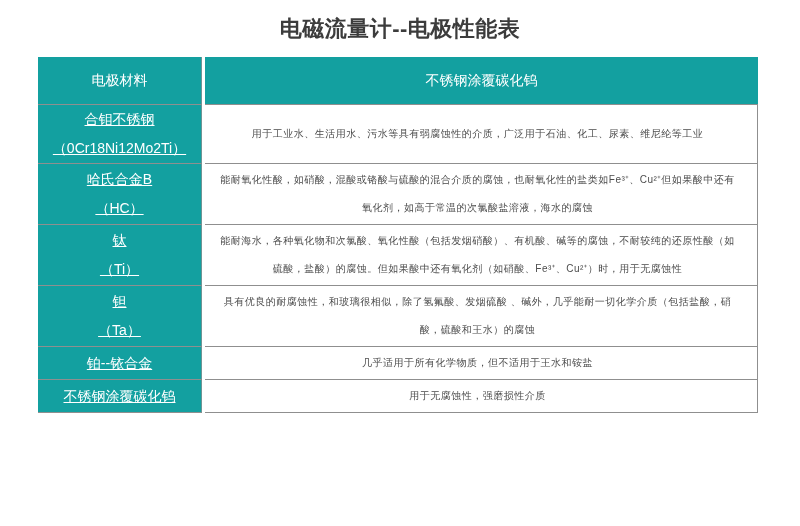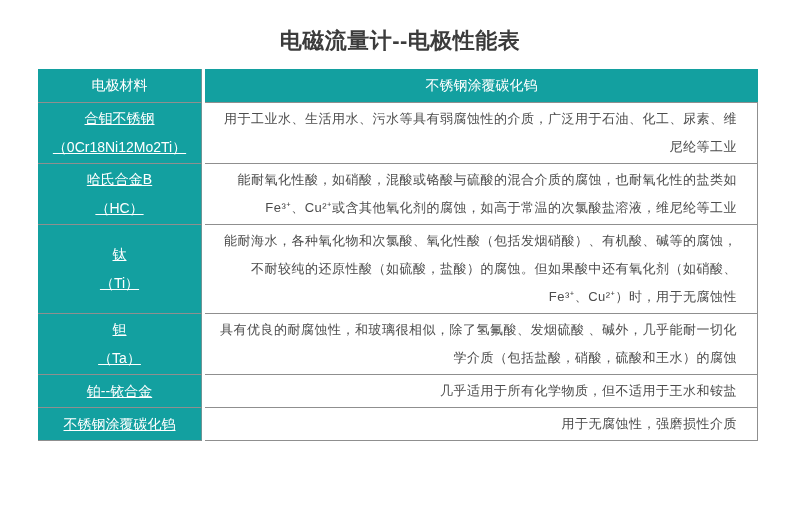--- a/index.html
+++ b/index.html
@@ -9,21 +9,21 @@
     font-family: "Liberation Sans", sans-serif;
   }
   .page {
     position: relative;
     width: 800px;
     height: 526px;
     overflow: hidden;
     background: #ffffff;
   }
   .title {
-    margin: 12px;
+    margin: 0;
     padding-top: 14px;
     height: 31px;
     text-align: center;
     font-size: 22px;
     font-weight: bold;
     letter-spacing: 0.5px;
     color: var(--title-color, #3c3c3c);
   }
   .perf-table {
     margin: 12px 0 0 35px;
@@ -34,44 +34,44 @@
   }
   .perf-table col.c1 { width: 164px; }
   .perf-table th {
     background: var(--accent, #13a0a0);
     color: #ffffff;
     font-weight: normal;
     font-size: 14px;
     height: 33px;
     border-bottom: 1px solid var(--border, #8f8f8f);
     text-align: center;
-    padding: 0;
+    padding: 7px;
   }
   .perf-table th.mat-col {
     border-right: 1px solid #6f9494;
   }
   .mat-cell {
     background: var(--accent, #13a0a0);
     color: #ffffff;
     font-size: 14px;
     line-height: 29px;
     text-align: center;
     vertical-align: middle;
     padding: 0 4px;
     border-bottom: 1px solid var(--border, #8f8f8f);
     border-right: 1px solid #6f9494;
     overflow: hidden;
     text-decoration: underline;
   }
   .desc-cell {
     color: var(--body-text, #4c4c4c);
-    font-size: 13px;
+    font-size: 10px;
     line-height: 28px;
     letter-spacing: 0.5px;
-    text-align: right;
+    text-align: center;
     vertical-align: middle;
     padding: 2px 20px 2px 13px;
     border-bottom: 1px solid var(--border, #8f8f8f);
     border-right: 1px solid var(--border, #8f8f8f);
     overflow: hidden;
   }
 </style>
 </head>
 <body>
 
@@ -95,21 +95,21 @@
             <div>合钼不锈钢</div>
             <div>（0Cr18Ni12Mo2Ti）</div>
           </td>
           <td class="desc-cell">用于工业水、生活用水、污水等具有弱腐蚀性的介质，广泛用于石油、化工、尿素、维尼纶等工业</td>
         </tr>
         <tr>
           <td class="mat-cell">
             <div>哈氏合金B</div>
             <div>（HC）</div>
           </td>
-          <td class="desc-cell">能耐氧化性酸，如硝酸，混酸或铬酸与硫酸的混合介质的腐蚀，也耐氧化性的盐类如Fe³⁺、Cu²⁺或含其他氧化剂的腐蚀，如高于常温的次氯酸盐溶液，维尼纶等工业</td>
+          <td class="desc-cell">能耐氧化性酸，如硝酸，混酸或铬酸与硫酸的混合介质的腐蚀，也耐氧化性的盐类如Fe³⁺、Cu²⁺但如果酸中还有氧化剂，如高于常温的次氯酸盐溶液，海水的腐蚀</td>
         </tr>
         <tr>
           <td class="mat-cell">
             <div>钛</div>
             <div>（Ti）</div>
           </td>
           <td class="desc-cell">能耐海水，各种氧化物和次氯酸、氧化性酸（包括发烟硝酸）、有机酸、碱等的腐蚀，不耐较纯的还原性酸（如硫酸，盐酸）的腐蚀。但如果酸中还有氧化剂（如硝酸、Fe³⁺、Cu²⁺）时，用于无腐蚀性</td>
         </tr>
         <tr>
           <td class="mat-cell">

